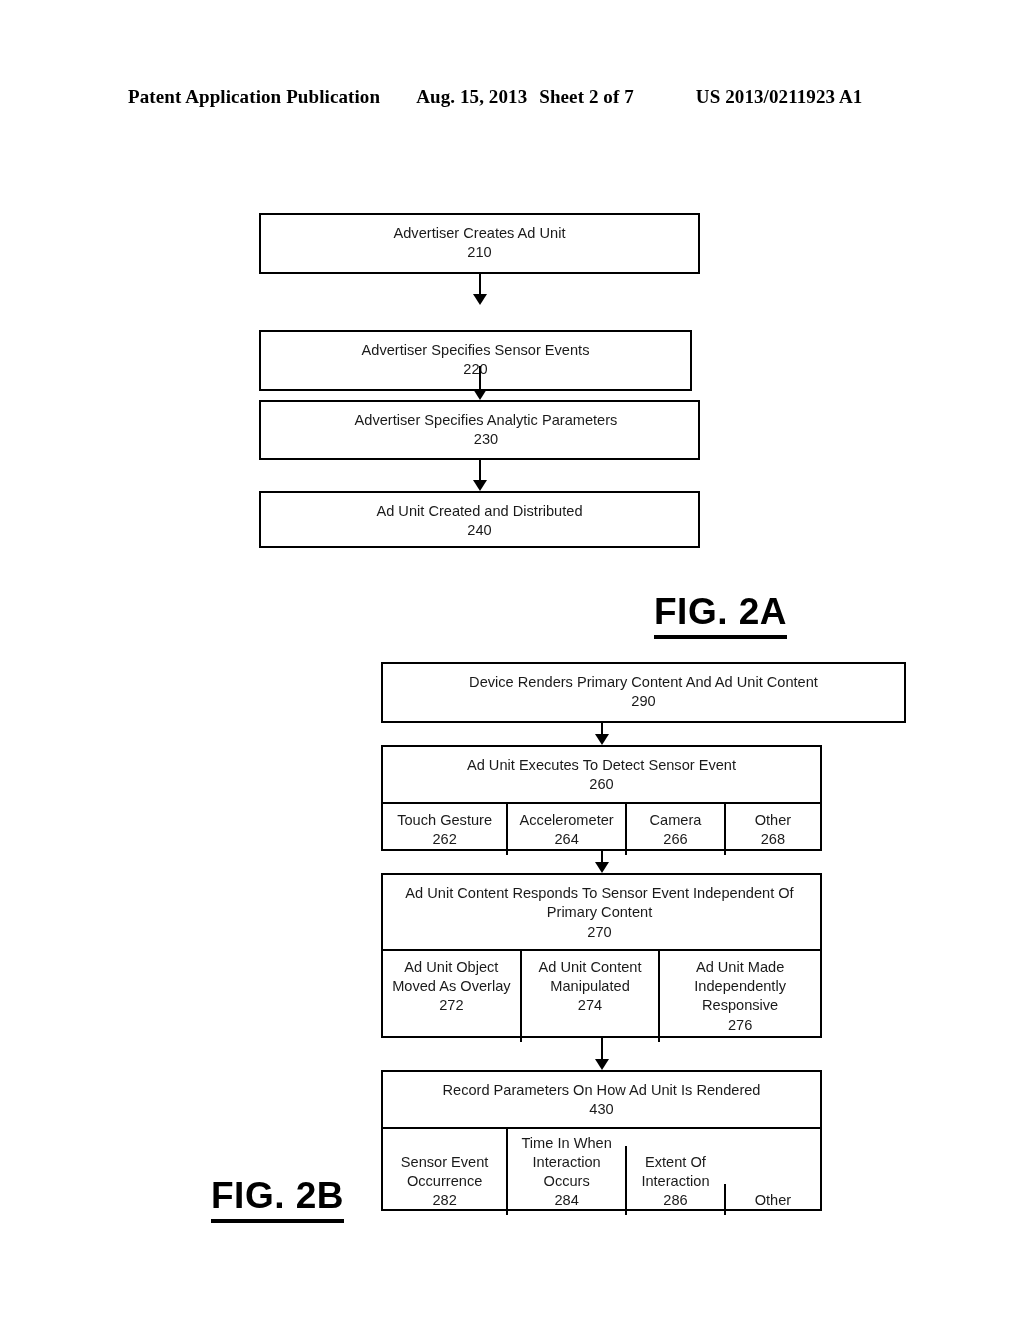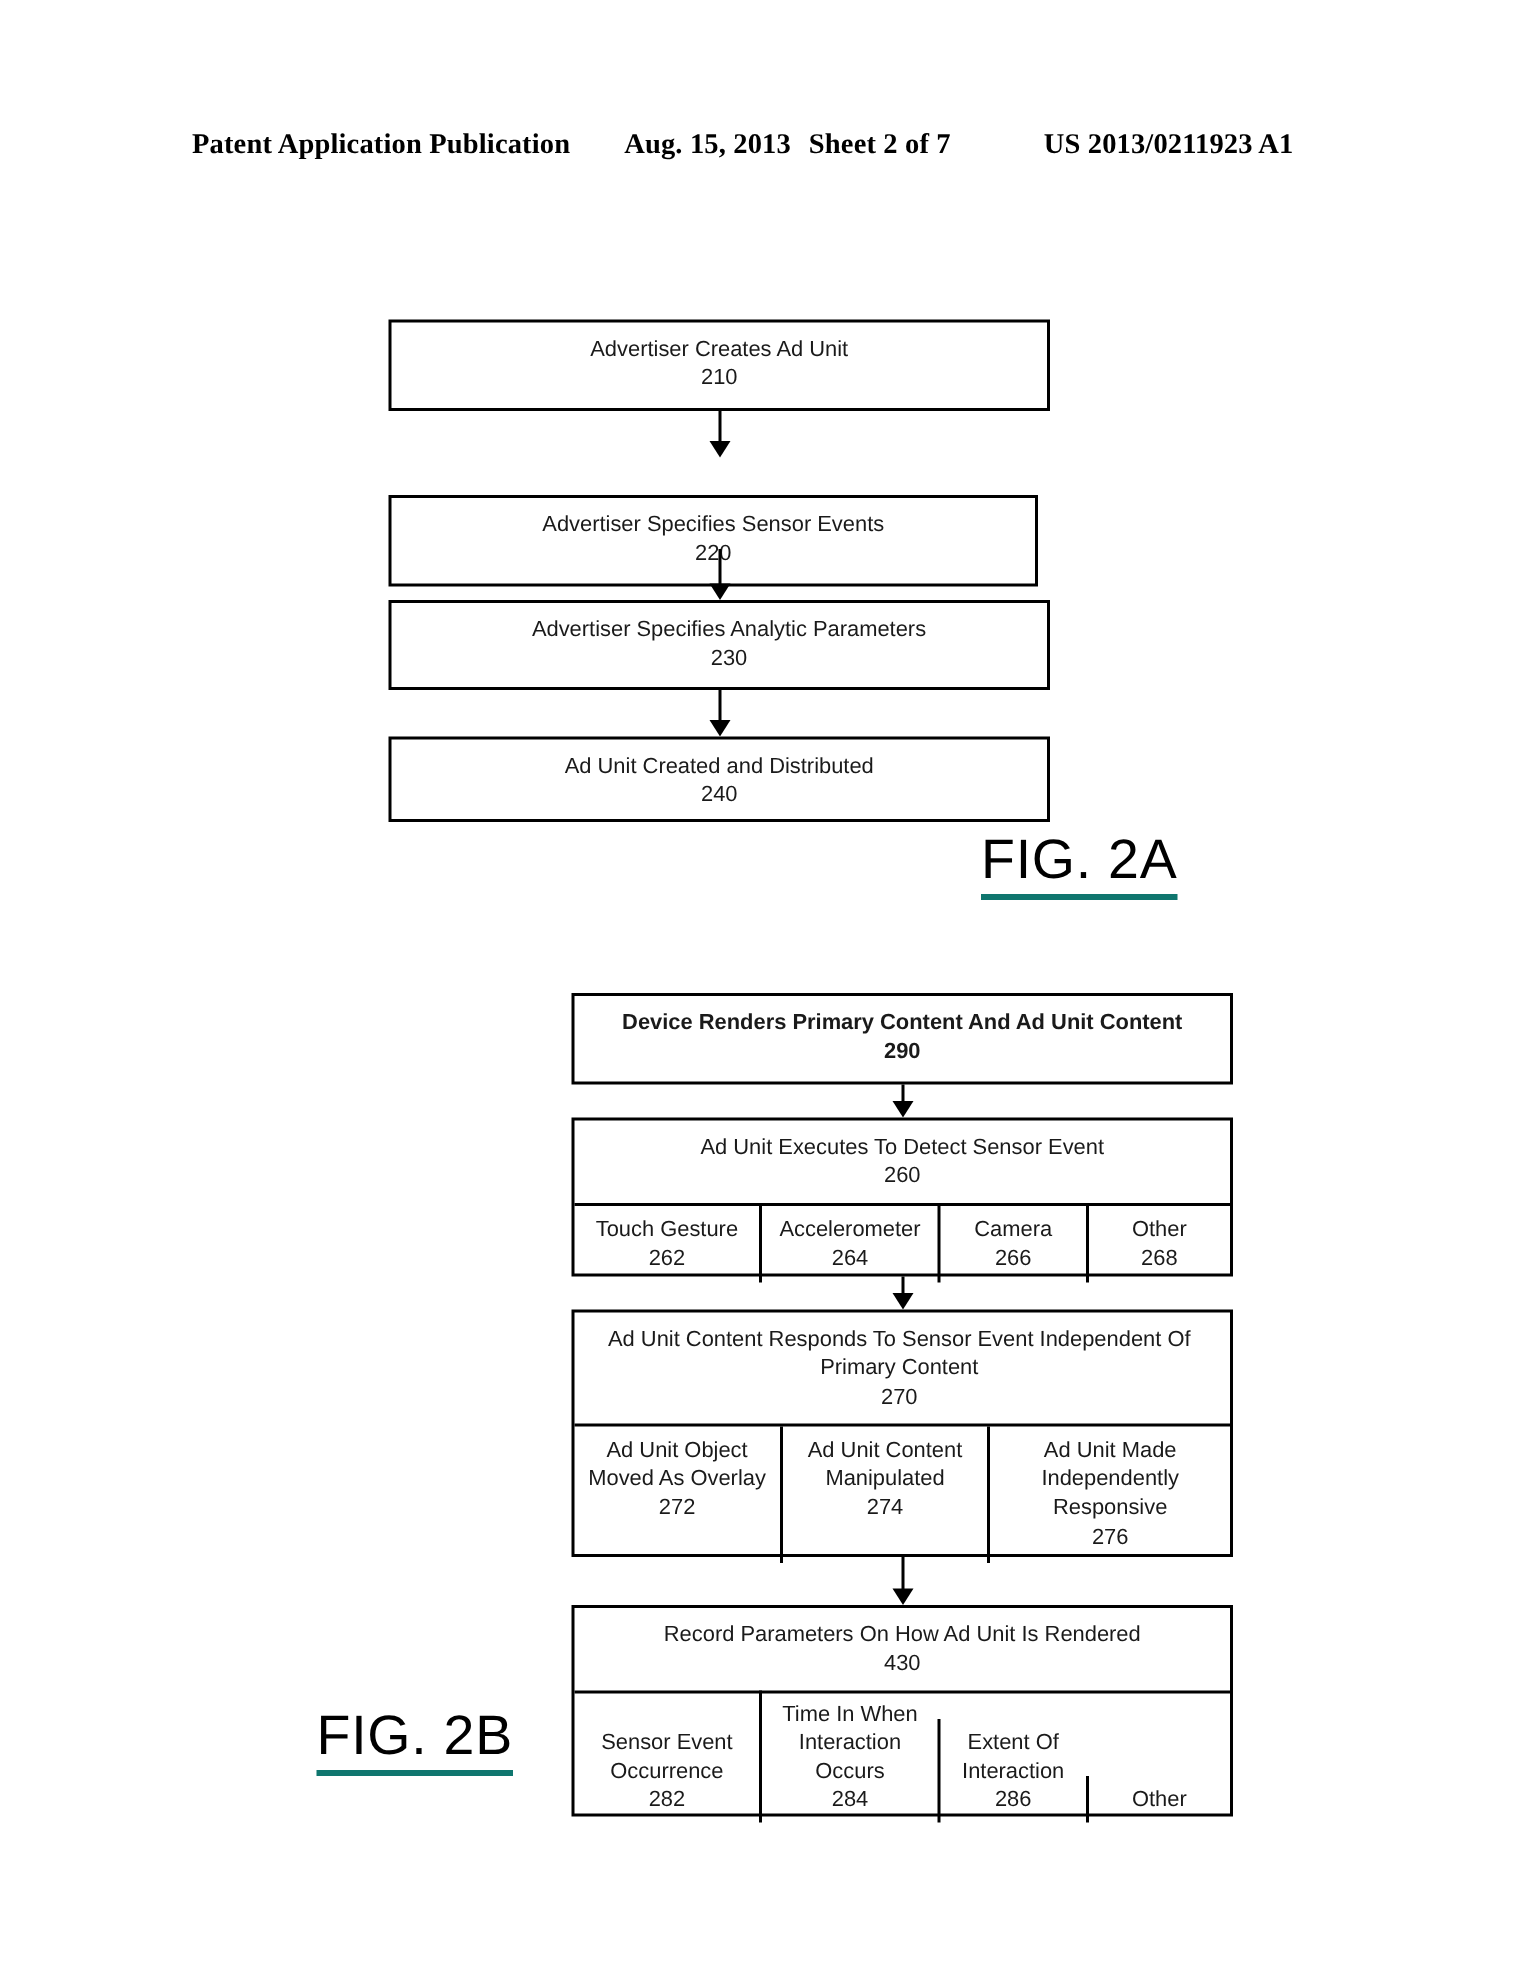--- a/index.html
+++ b/index.html
@@ -96,27 +96,28 @@
     height: 0;
     border-left: 7px solid transparent;
     border-right: 7px solid transparent;
     border-top: 11px solid #000000;
   }
 
   
   .fig-label {
     position: absolute;
     font-family: "Liberation Sans", sans-serif;
-    font-weight: normal;
+    font-weight: bold;
     font-size: 37px;
     letter-spacing: 0.5px;
     color: #000000;
-    border-bottom: 4px solid #0f766e;
+    border-bottom: 4px solid #000000;
     padding-bottom: 2px;
     white-space: nowrap;
+    margin-top: 39px;
   }
 </style>
 </head>
 <body>
 
 <div class="page-header">
   <span class="hdr-inner">
     <span class="seg-pub">Patent Application Publication</span><span class="seg-date">Aug. 15, 2013</span><span class="seg-sheet">Sheet 2 of 7</span><span class="seg-pubno">US 2013/0211923 A1</span>
   </span>
 </div>
@@ -164,21 +165,21 @@
       <span>Ad Unit Created and Distributed</span>
       <span class="ref">240</span>
     </div>
   </div>
 
   <div class="fig-label" style="left:654px; top:552px;">FIG. 2A</div>
 </div>
 
 <div>
 
-  <div class="flow-box" style="left:381px; top:662px; width:441px; height:61px;font-weight:bold;">
+  <div class="flow-box" style="left:381px; top:662px; width:525px; height:61px;">
     <div class="box-text cell-title">
       <span>Device Renders Primary Content And Ad Unit Content</span>
       <span class="ref">290</span>
     </div>
   </div>
 
   <div class="arrow" style="left:595px; top:723px; height:22px;">
     <div class="shaft" style="height:12px;"></div>
     <div class="head" style="top:11px;"></div>
   </div>

